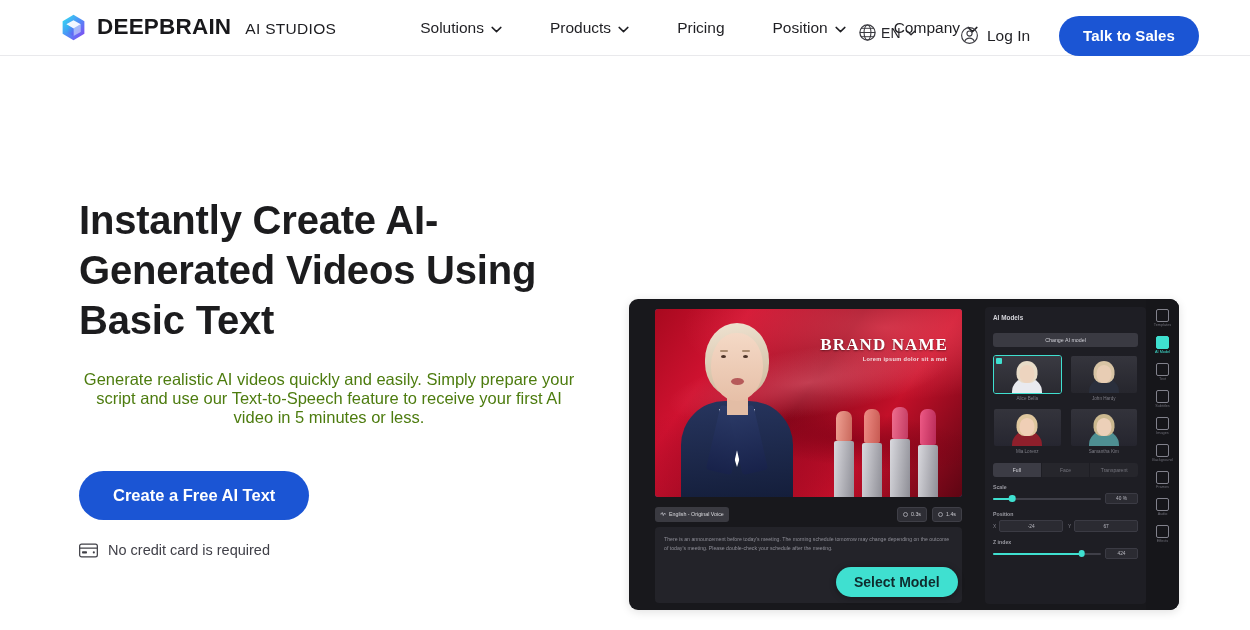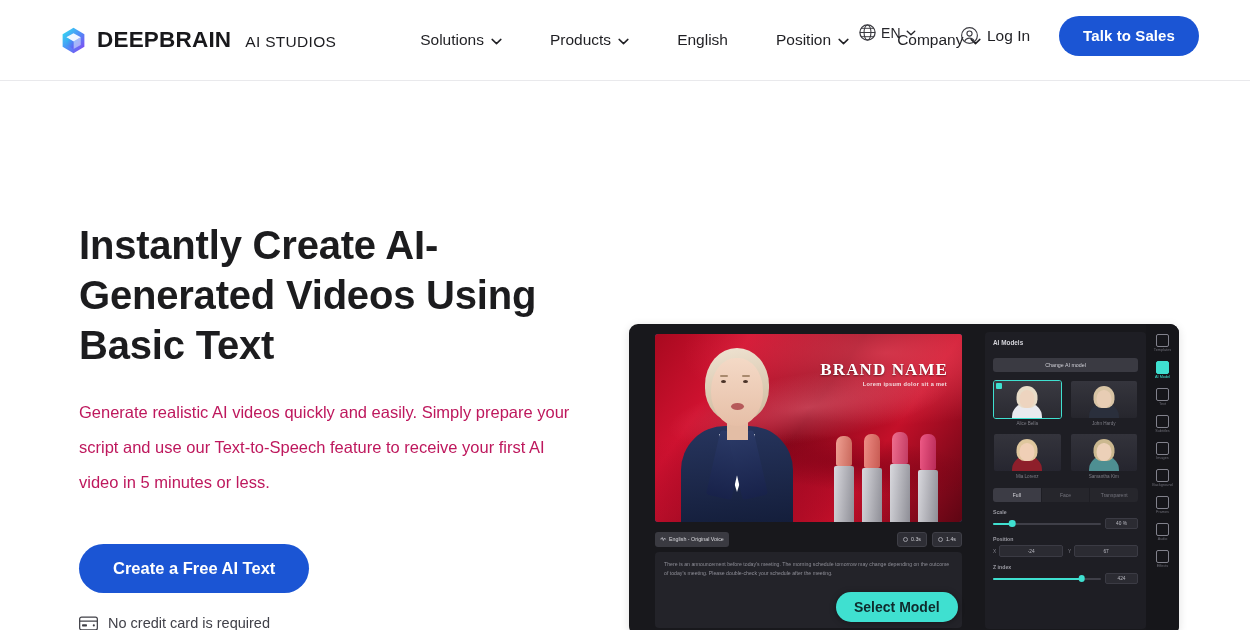--- a/index.html
+++ b/index.html
@@ -8,21 +8,21 @@
     width: 1250px; height: 630px;
     overflow: hidden;
     background: #ffffff;
     font-family: "Liberation Sans", sans-serif;
     -webkit-font-smoothing: antialiased;
   }
 
   
   .header {
     position: relative;
-    height: 81px;
+    height: 56px;
     width: 1250px;
     background: #ffffff;
     border-bottom: 1px solid #e9e9ec;
     display: flex;
     align-items: center;
   }
 
   .brand {
     display: flex;
     align-items: center;
@@ -145,24 +145,25 @@
     font-size: 40px;
     line-height: 50px;
     font-weight: 700;
     color: #1c1c1e;
     letter-spacing: -0.2px;
     margin-bottom: 25px;
     max-width: 470px;
   }
   .hero-sub {
     font-size: 16.5px;
-    line-height: 35px;
-    color: #be185d;
+    line-height: 19px;
+    color: #4d7c0f;
     max-width: 500px;
     margin-bottom: 44px;
+    text-align: center;
   }
   .cta-free {
     background: #1b55d4;
     color: #ffffff;
     font-size: 16.5px;
     font-weight: 700;
     border: none;
     border-radius: 30px;
     height: 49px;
     padding: 0 34px;
@@ -610,21 +611,21 @@
     </div>
     <div class="nav-item">
       <span>Products</span>
       <span>
         <svg class="caret" viewBox="0 0 12 8">
             <path d="M1 1.6 L6 6.4 L11 1.6" fill="none" stroke="#1f1f23" stroke-width="1.7" stroke-linecap="round" stroke-linejoin="round"></path>
           </svg>
       </span>
     </div>
     <div class="nav-item">
-      <span>English</span>
+      <span>Pricing</span>
     </div>
     <div class="nav-item">
       <span>Position</span>
       <span>
         <svg class="caret" viewBox="0 0 12 8">
             <path d="M1 1.6 L6 6.4 L11 1.6" fill="none" stroke="#1f1f23" stroke-width="1.7" stroke-linecap="round" stroke-linejoin="round"></path>
           </svg>
       </span>
     </div>
     <div class="nav-item">

